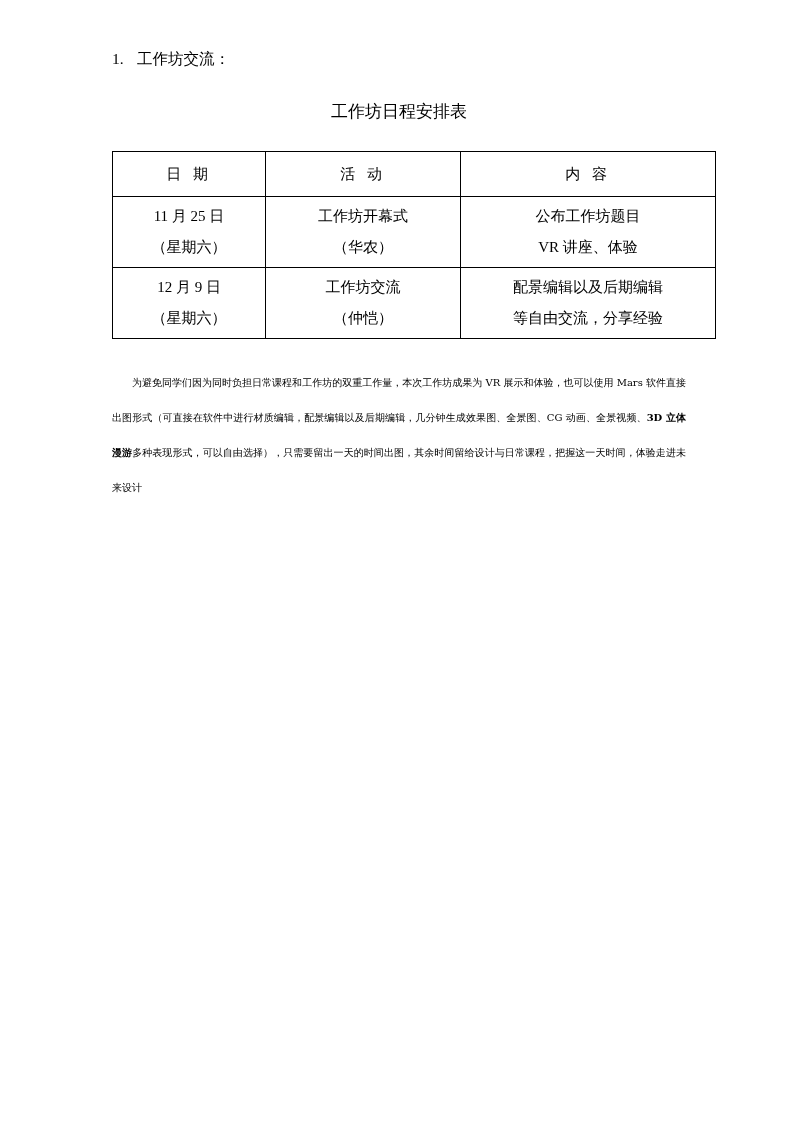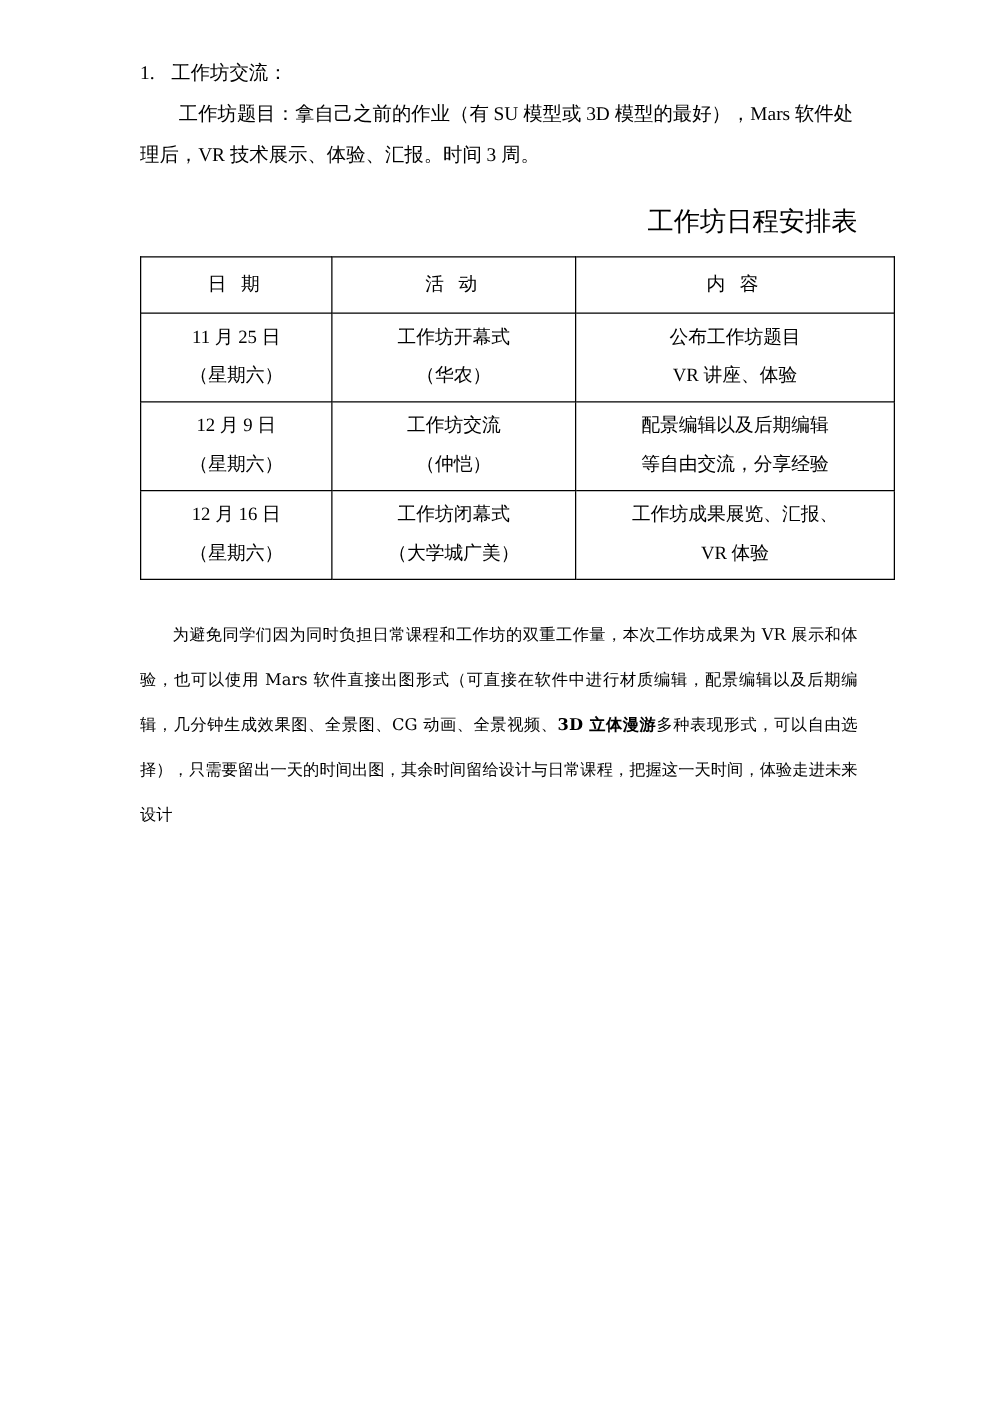--- a/index.html
+++ b/index.html
@@ -80,24 +80,24 @@
   }
   .item1 .num {
     width: 16px;
   }
   .para-indent {
     text-indent: 2em;
   }
 
   
   .table-caption {
-    text-align: right;
+    text-align: center;
     margin-top: 20px;
-    margin-bottom: 11px;
-    font-size: 21px;
+    margin-bottom: 23px;
+    font-size: 17px;
   }
   table.schedule {
     border-collapse: collapse;
     width: 566px;
     margin: 0 auto;
     table-layout: fixed;
   }
   table.schedule td {
     border: 1px solid #000000;
     text-align: center;
@@ -114,21 +114,21 @@
   table.schedule td.c1 { width: 182px; }
   table.schedule td.c2 { width: 242px; }
   table.schedule tr.strong td {
     font-weight: 400;
   }
   .cell-line { display: block; }
 
   
   .lower {
     margin-top: 26px;
-    font-size: 13px;
+    font-size: 10px;
     line-height: 35px;
     text-align: justify;
     text-justify: inter-ideograph;
   }
   .lower .mono-ish {
     font-family: "DejaVu Serif", serif;
   }
   .hi-3d {
     font-weight: 700;
     font-family: "DejaVu Serif", serif;
@@ -140,21 +140,20 @@
 <div class="page">
 
 
   <div class="content">
 
     <div class="item1">
       <span class="num">1.</span>
       <span>工作坊交流：</span>
     </div>
 
-    <div class="para-indent">工作坊题目：拿自己之前的作业（有 SU 模型或 3D 模型的最好），Mars 软件处理后，VR 技术展示、体验、汇报。时间 3 周。</div>
 
     <div class="table-caption">工作坊日程安排表</div>
 
     <table class="schedule">
       <tbody>
           <tr class="head">
         <td class="c0">日 期</td>
         <td class="c1">活 动</td>
         <td class="c2">内 容</td>
       </tr>
@@ -183,33 +182,19 @@
         <td class="c1">
           <span class="cell-line">工作坊交流</span>
           <span class="cell-line">（仲恺）</span>
         </td>
         <td class="c2">
           <span class="cell-line">配景编辑以及后期编辑</span>
           <span class="cell-line">等自由交流，分享经验</span>
         </td>
       </tr>
 
-      <tr class="strong">
-        <td class="c0">
-          <span class="cell-line">12 月 16 日</span>
-          <span class="cell-line">（星期六）</span>
-        </td>
-        <td class="c1">
-          <span class="cell-line">工作坊闭幕式</span>
-          <span class="cell-line">（大学城广美）</span>
-        </td>
-        <td class="c2">
-          <span class="cell-line">工作坊成果展览、汇报、</span>
-          <span class="cell-line">VR 体验</span>
-        </td>
-      </tr>
     </tbody>
       </table>
 
     <div class="lower para-indent"><span class="mono-ish">为避免同学们因为同时负担日常课程和工作坊的双重工作量，本次工作坊成果为 VR 展示和体验，也可以使用 Mars 软件直接出图形式（可直接在软件中进行材质编辑，配景编辑以及后期编辑，几分钟生成效果图、全景图、CG 动画、全景视频、</span><span class="hi-3d">3D 立体漫游</span><span class="mono-ish">多种表现形式，可以自由选择），只需要留出一天的时间出图，其余时间留给设计与日常课程，把握这一天时间，体验走进未来设计</span></div>
 
   </div>
 </div>
 
 </body></html>

